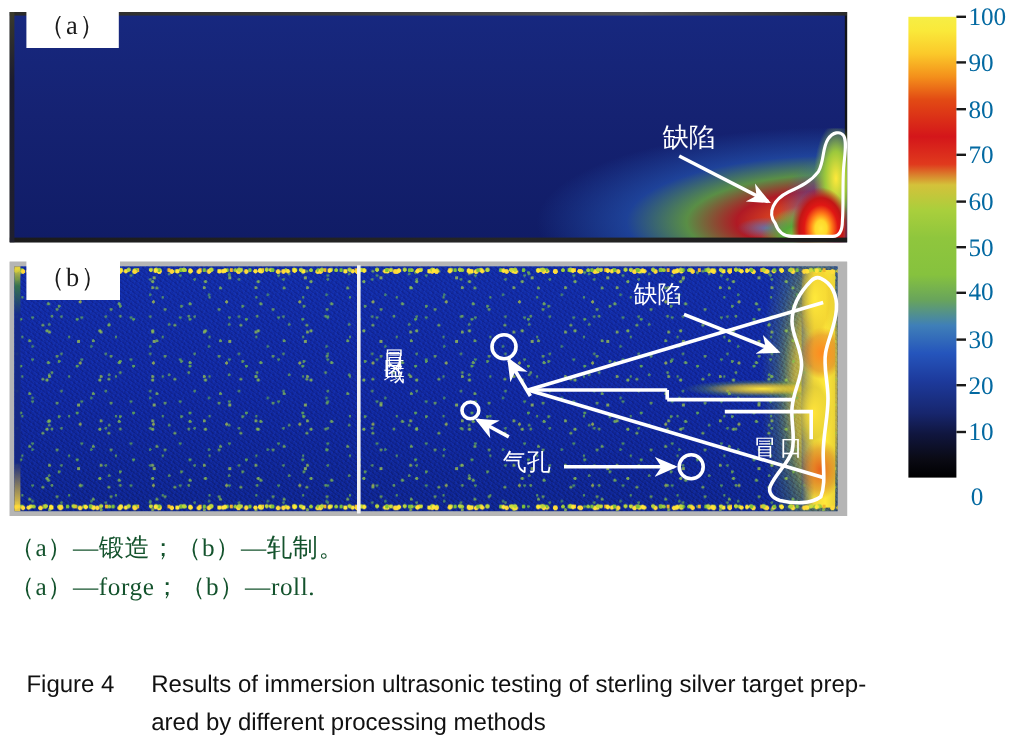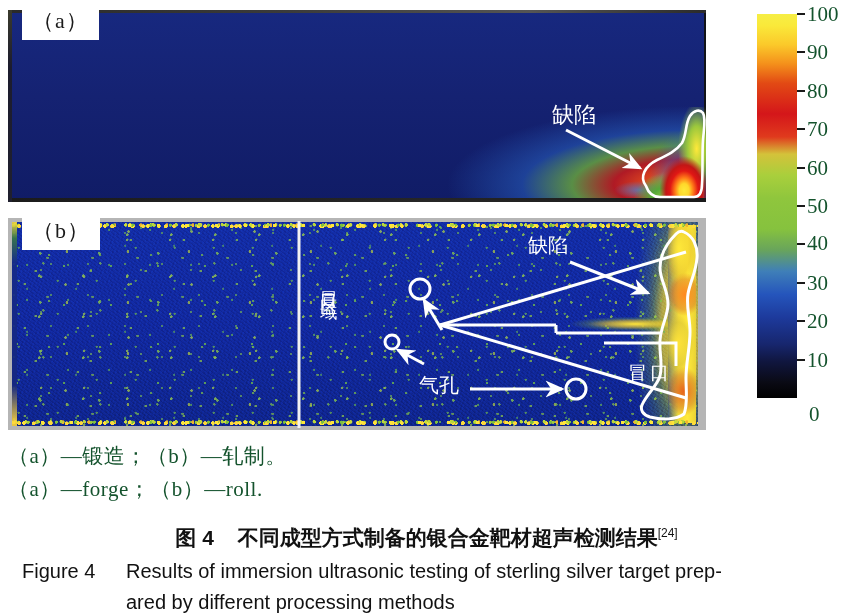--- a/index.html
+++ b/index.html
@@ -163,21 +163,21 @@
       #d4c23a 63.5%,
       #e03a1d 68%,
       #d4161a 74%,
       #e24a14 82%,
       #f4901b 87%,
       #fbc92a 92%,
       #fae93a 97%,
       #f6ee45 100%);
   }
   .cb-tick{position:absolute;left:40px;width:8px;height:2px;background:#1a1a1a;}
-  .cb-label{position:absolute;left:50px;color:#14532d;font-size:21px;
+  .cb-label{position:absolute;left:50px;color:#0369a1;font-size:21px;
     font-family:"Liberation Serif","DejaVu Serif",serif;transform:translateY(-12px);}
   #cb-caption{position:absolute;left:718px;top:413px;font-size:18px;color:#111;
     font-family:"Liberation Serif","DejaVu Serif",serif;white-space:nowrap;}
 
   
   #caption-block{position:absolute;left:8px;top:440px;width:840px;}
   .cap-line{font-size:21px;color:#14532d;line-height:1.55;
     font-family:Liberation Serif, serif;letter-spacing:.5px;}
   #title-cn{position:absolute;left:0;top:524px;width:853px;text-align:center;
     font-size:21px;font-weight:bold;color:#111;
@@ -308,23 +308,19 @@
         <div class="cb-label" style="top: 345.6px;">10</div>
         <div class="cb-label" style="top: 400px; left: 52px;">0</div>
       </div>
   </div>
 
   <div id="caption-block">
     <div class="cap-line">（a）—锻造；（b）—轧制。</div>
     <div class="cap-line">（a）—forge；（b）—roll.</div>
   </div>
 
-  <div id="title-cn">
-    <span>图 4</span>
-    <span style="display:inline-block;width:18px"></span><span>不同成型方式制备的银合金靶材超声检测结果</span><span class="sup">[24]</span>
-  </div>
 
   <div id="title-en">
     <span class="lbl">Figure 4</span><span>Results of immersion ultrasonic testing of sterling silver target prep-</span>
     <span class="l2">ared by different processing methods</span>
   </div>
 
 </div>
 
 </body></html>

